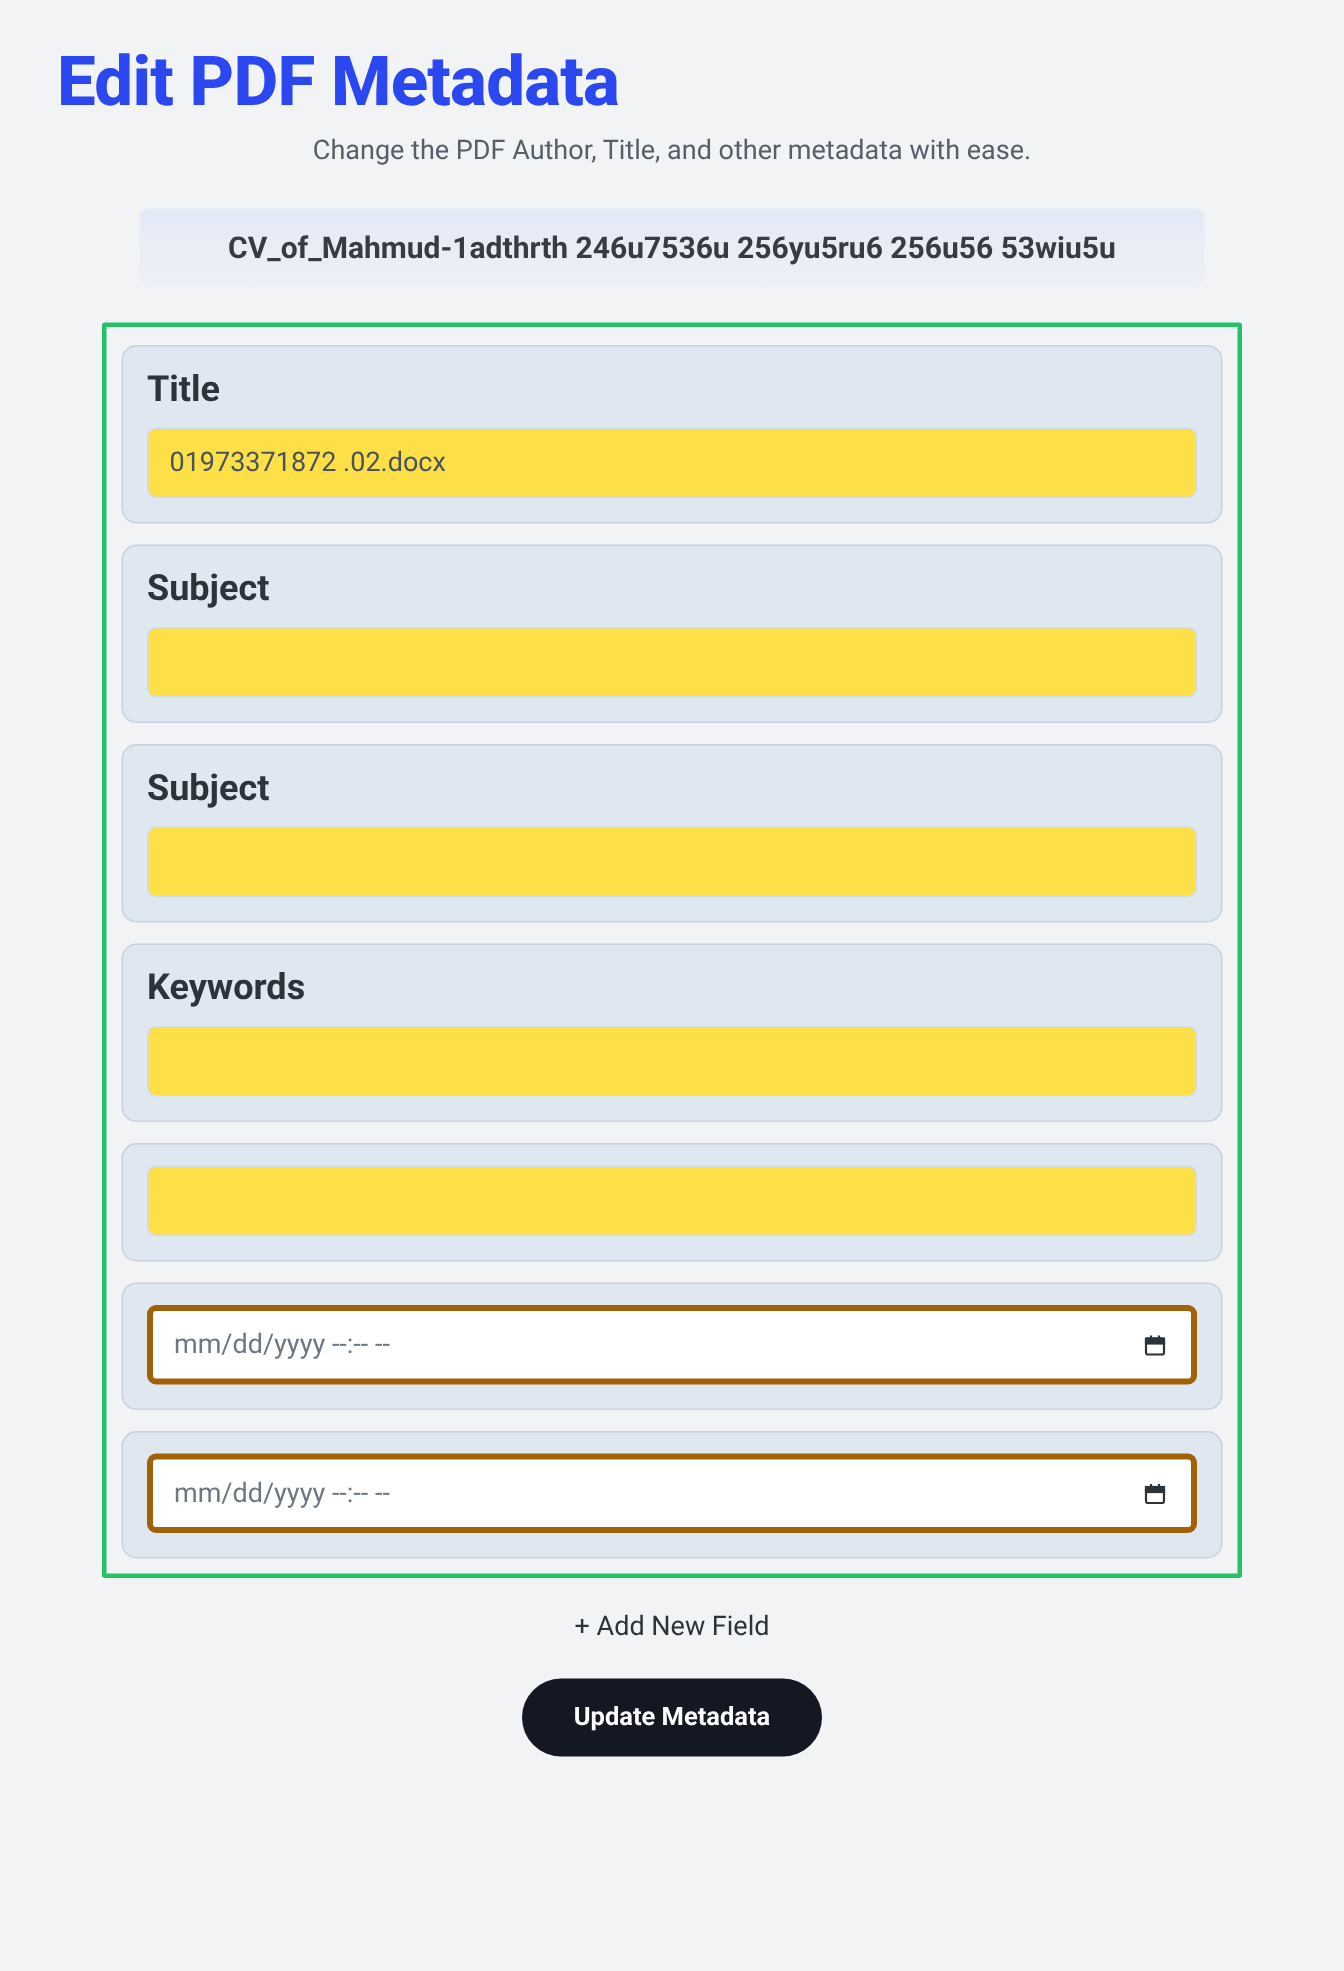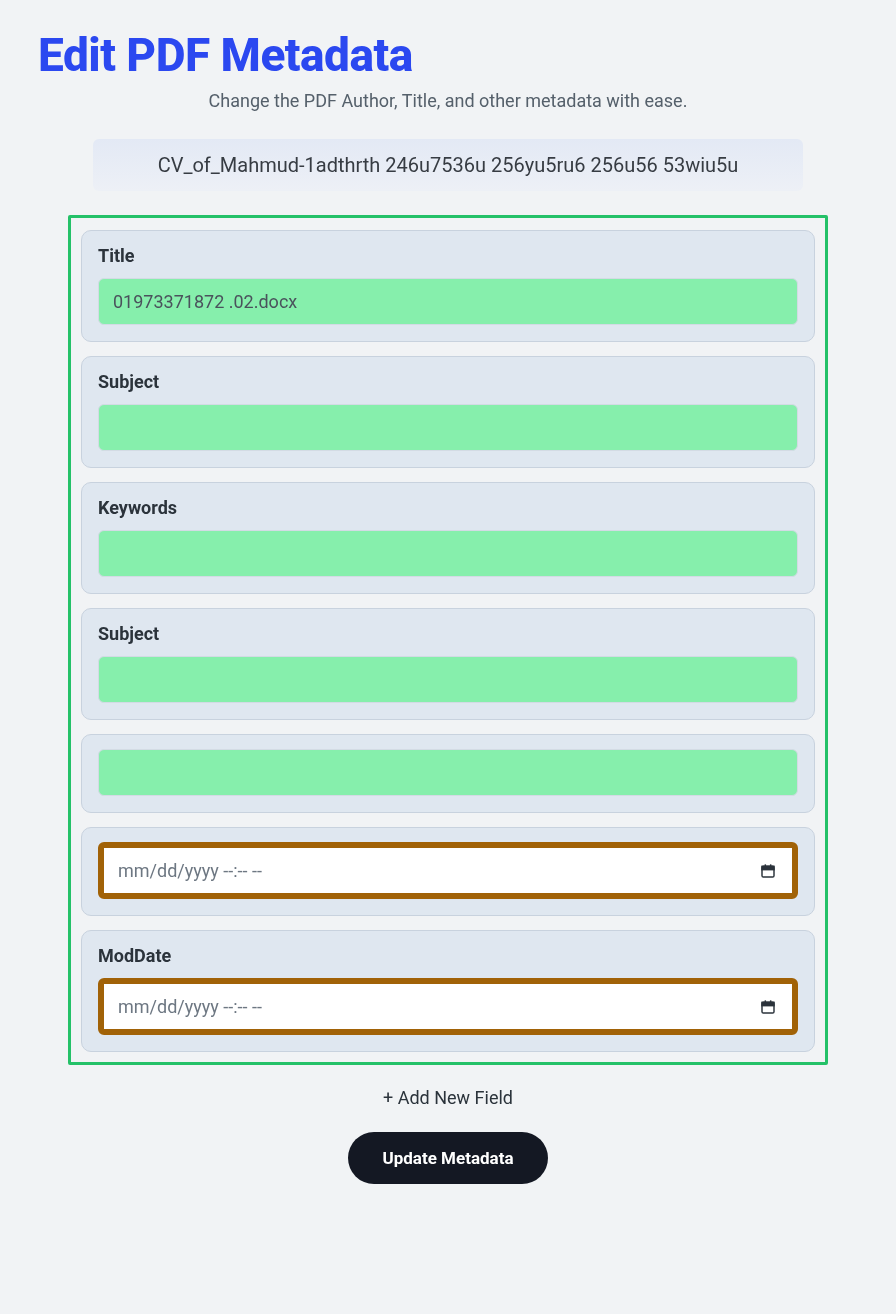--- a/index.html
+++ b/index.html
@@ -31,66 +31,66 @@
       text-align: center;
       margin-top: 8px;
       margin-bottom: 28px;
     }
     .filename-bar {
       background: linear-gradient(to bottom, #e3e9f5, #edf0f6);
       border-radius: 6px;
       padding: 14px 16px;
       text-align: center;
       font-size: 20px;
-      font-weight: 400;
+      font-weight: 700;
       color: #373c43;
       margin: 0 55px 24px 55px;
     }
     .form-panel {
       border: 3px solid #24c168;
       border-radius: 2px;
       margin: 0 30px;
       padding: 12px 10px 10px 10px;
     }
     .field-group {
       background: #dfe7f0;
       border: 1px solid #c8d2de;
       border-radius: 10px;
       padding: 14px 16px 16px 16px;
       margin-bottom: 14px;
     }
     .field-group:last-child {
       margin-bottom: 0;
     }
     .field-label {
-      font-size: 18px;
+      font-size: 24px;
       font-weight: 700;
       color: #2b333b;
       margin-bottom: 12px;
       display: block;
     }
     .field-input {
       width: 100%;
-      background: #86efac;
+      background: #fde047;
       border: 1px solid #d3dbe4;
       border-radius: 6px;
       padding: 12px 14px;
       font-size: 18px;
       color: #4a525c;
       font-family: inherit;
     }
     .field-input::placeholder {
       color: #7a828c;
     }
     .date-field {
       display: flex;
       align-items: center;
       justify-content: space-between;
       background: #ffffff;
-      border: 6px solid #a16207;
+      border: 4px solid #a16207;
       border-radius: 6px;
       padding: 12px 16px 12px 14px;
     }
     .date-placeholder {
       font-size: 18px;
       color: #6d7782;
       font-family: inherit;
     }
     .calendar-icon {
       width: 16px;
@@ -137,26 +137,26 @@
       <label class="field-label">Title</label>
       <input type="text" class="field-input" value="01973371872 .02.docx" style="">
     </div>
 
     <div class="field-group">
       <label class="field-label">Subject</label>
       <input type="text" class="field-input" value="" style="">
     </div>
 
     <div class="field-group">
-      <label class="field-label">Keywords</label>
+      <label class="field-label">Subject</label>
       <input type="text" class="field-input" value="" style="">
     </div>
 
     <div class="field-group">
-      <label class="field-label">Subject</label>
+      <label class="field-label">Keywords</label>
       <input type="text" class="field-input" value="" style="">
     </div>
 
     <div class="field-group">
       <input type="text" class="field-input" value="" style="">
     </div>
 
 
     <div class="field-group">
       <div class="date-field">
@@ -164,21 +164,20 @@
         <svg class="calendar-icon" viewBox="0 0 24 24" fill="none" stroke="#2b333b" stroke-width="2.2">
           <rect x="3" y="5" width="18" height="16" rx="2" fill="none"></rect>
           <rect x="3" y="5" width="18" height="5" fill="#2b333b"></rect>
           <line x1="8" y1="2" x2="8" y2="6"></line>
           <line x1="16" y1="2" x2="16" y2="6"></line>
         </svg>
       </div>
     </div>
 
     <div class="field-group">
-      <label class="field-label">ModDate</label>
       <div class="date-field">
         <span class="date-placeholder">mm/dd/yyyy --:-- --</span>
         <svg class="calendar-icon" viewBox="0 0 24 24" fill="none" stroke="#2b333b" stroke-width="2.2">
           <rect x="3" y="5" width="18" height="16" rx="2" fill="none"></rect>
           <rect x="3" y="5" width="18" height="5" fill="#2b333b"></rect>
           <line x1="8" y1="2" x2="8" y2="6"></line>
           <line x1="16" y1="2" x2="16" y2="6"></line>
         </svg>
       </div>
     </div>

